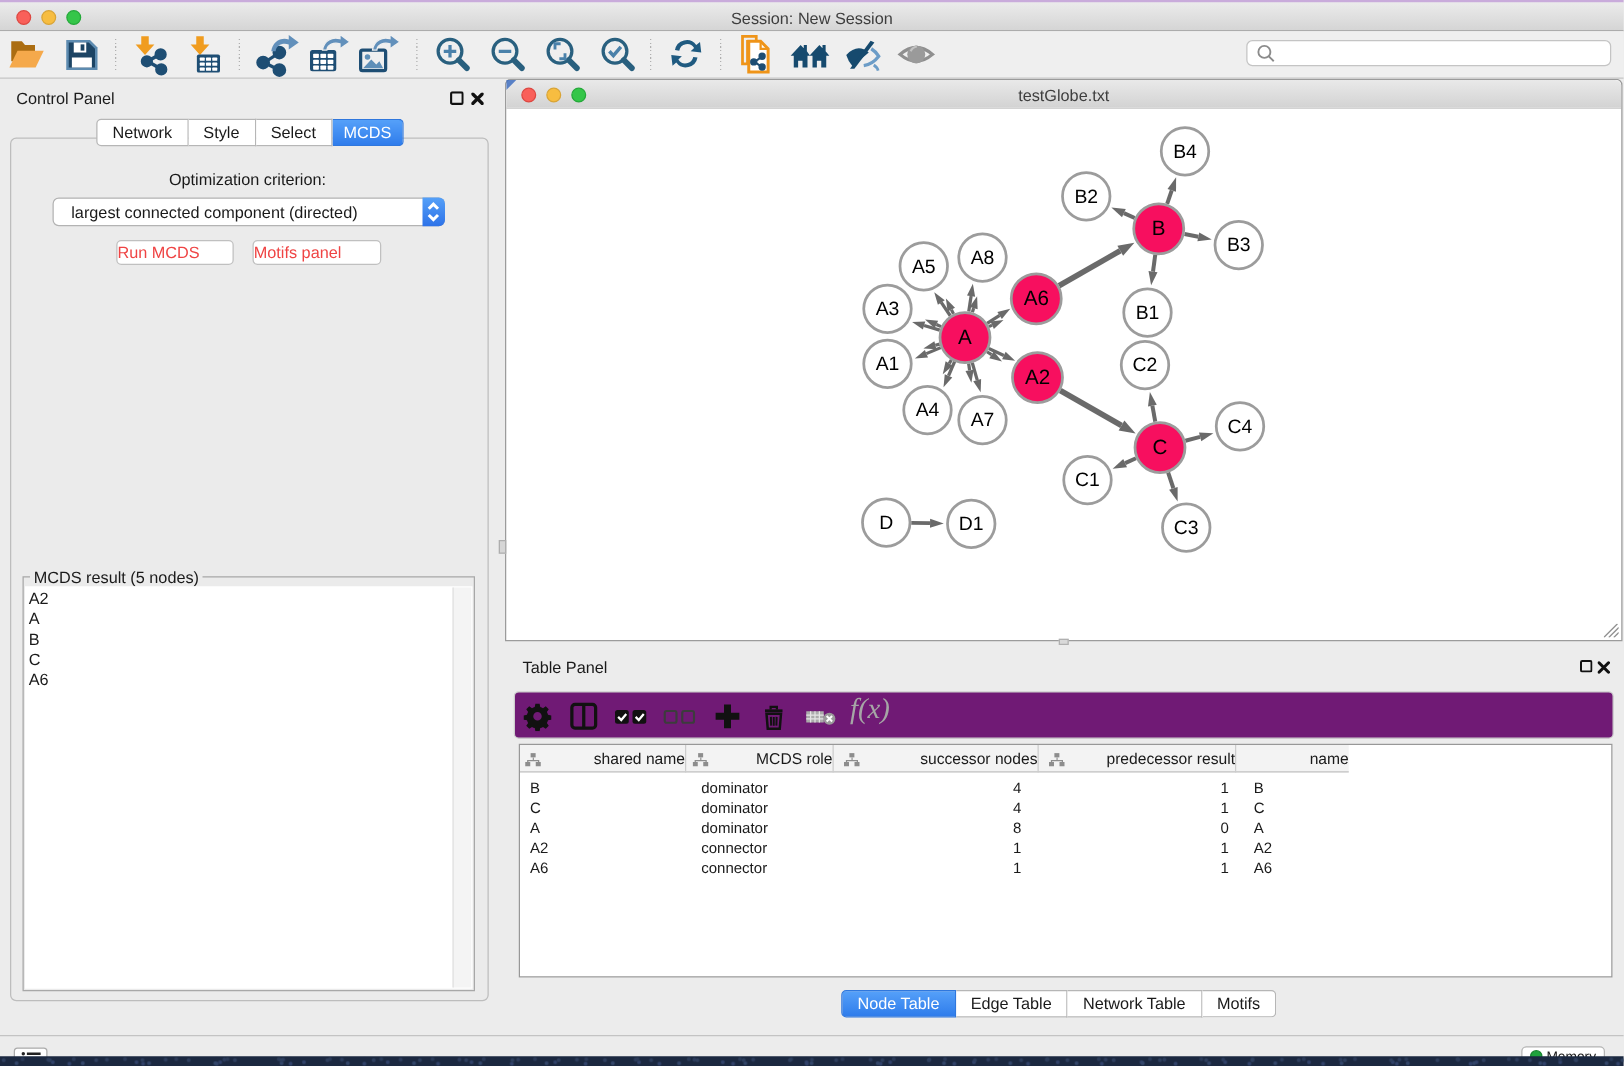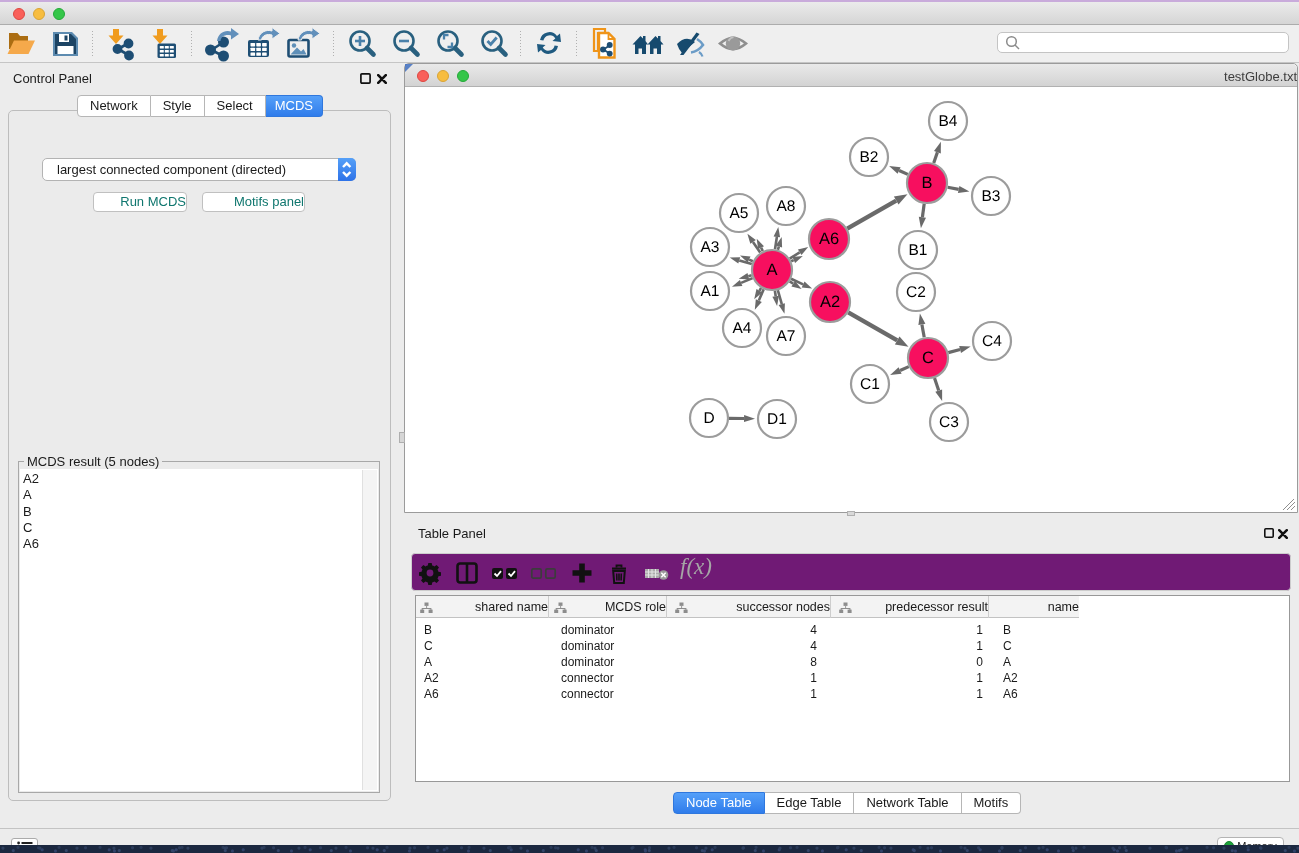--- a/index.html
+++ b/index.html
@@ -24,35 +24,35 @@
 #cpbox{left:8px;top:48px;width:383px;height:691px;border:1px solid #bdbdbd;border-radius:5px;background:#ebebeb}
 .tabs{position:absolute;display:flex}
 .tab{height:22px;line-height:20px;padding:0 12px;background:#fff;border:1px solid #b6b6b6;border-left:none;font-size:13px;color:#1a1a1a;text-align:center}
 .tab.first{border-left:1px solid #b6b6b6;border-radius:4px 0 0 4px}
 .tab.last{border-radius:0 4px 4px 0}
 .tab.sel{background:linear-gradient(#55a0f9,#2f7ceb);color:#fff;border-color:#2f77dd}
 #cptabs{left:77px;top:33px}
 #optlabel{left:0;top:74px;width:396px;text-align:center;font-size:13px}
 #dropdown{left:42px;top:96px;width:314px;height:23px;background:#fff;border:1px solid #b3b3b3;border-radius:5px;font-size:13px;line-height:21px;padding-left:14px}
 #ddbtn{right:-1px;top:-1px;width:18px;height:23px;border-radius:0 5px 5px 0;background:linear-gradient(#55a0f8,#2d72e8);position:absolute}
-.btn{position:absolute;background:#fff;border:1px solid #c0c0c0;border-radius:4px;font-size:13px;text-align:right;color:#0f766e}
+.btn{position:absolute;background:#fff;border:1px solid #c0c0c0;border-radius:4px;font-size:13px;text-align:left;color:#ef4444}
 #runbtn{left:93px;top:130px;width:94px;height:20px;line-height:18px}
 #closebtn{left:202px;top:130px;width:103px;height:20px;line-height:18px}
 #fieldset{left:18px;top:399px;width:362px;height:332px;border:1px solid #a8a8a8;position:absolute}
 #legend{position:absolute;left:5px;top:-8px;background:#ebebeb;padding:0 3px;font-size:13px}
 #fsinner{position:absolute;left:1px;top:7px;width:358px;height:322px;background:#fff}
 #fsscroll{position:absolute;right:2px;top:8px;width:15px;height:320px;background:#f4f4f4;border-left:1px solid #e0e0e0}
 #mcdslist{position:absolute;left:4px;top:9px;font-size:13px;line-height:16.3px}
 
 #netwin{left:404px;top:63px;width:894px;height:450px;background:#fff;border:1px solid #9b9b9b;border-radius:5px 5px 0 0}
 #nettitle{position:absolute;left:0;top:0;width:100%;height:23px;background:linear-gradient(#e9e9e9,#d3d3d3);border-bottom:1px solid #b1b1b1;border-radius:5px 5px 0 0}
 #nettitle .r{left:12px;background:#f9605a;border:1px solid #dd4741}
 #nettitle .y{left:32px;background:#f7bd40;border:1px solid #d9a435}
 #nettitle .g{left:52px;background:#35c649;border:1px solid #24a939}
-#nettitletext{position:absolute;width:100%;text-align:right;top:5px;color:#3e3e3e;font-size:13px}
+#nettitletext{position:absolute;width:100%;text-align:center;top:5px;color:#3e3e3e;font-size:13px}
 #graph{position:absolute;left:0;top:24px;text-rendering:geometricPrecision;-webkit-font-smoothing:antialiased}
 
 #tpanel{left:404px;top:520px;width:895px;height:296px;background:#ececec}
 #tptitle{left:14px;top:6px;font-size:13px}
 #tptoolbar{left:7px;top:33px;width:880px;height:38px;background:#701a75;border:1px solid #cdcdcd;border-radius:4px}
 #tbox{left:11px;top:75px;width:875px;height:187px;background:#fff;border:1px solid #989898}
 #thead{position:absolute;left:0;top:0;width:663px;height:22px;background:#f3f3f3;border-bottom:1px solid #c2c2c2;font-size:12.5px}
 .th{position:absolute;top:0;height:22px;border-right:1px solid #cdcdcd;text-align:right;line-height:22px;color:#1a1a1a}
 .trow{position:absolute;font-size:12px;height:16px;line-height:16px}
 .num{text-align:right}
@@ -63,20 +63,21 @@
 #listbtn{left:11px;top:9px;width:27px;height:18px;background:#fff;border:1px solid #ababab;border-radius:3px}
 #membtn{left:1217px;top:8px;width:67px;height:19px;background:#fff;border:1px solid #b4b4b4;border-radius:4px;font-size:11px;line-height:17px;text-align:center}
 #botstrip{left:0;top:845px;width:1299px;height:8px;background:#1b2840;background-image:radial-gradient(circle at 8% 40%, #2e3f5e 0 1px, transparent 2px),radial-gradient(circle at 25% 70%, #33466a 0 1px, transparent 2px),radial-gradient(circle at 44% 30%, #2a3a58 0 1px, transparent 2px),radial-gradient(circle at 63% 60%, #31426a 0 1px, transparent 2px),radial-gradient(circle at 82% 35%, #2c3c5c 0 1px, transparent 2px),radial-gradient(circle at 94% 75%, #31426a 0 1px, transparent 2px);background-size:37px 8px,53px 8px,41px 8px,67px 8px,47px 8px,59px 8px}
 </style></head>
 <body>
 <div id="topstrip" class="abs"></div>
 <div id="titlebar" class="abs">
   <div class="tl r"></div>
     <div class="tl y"></div>
     <div class="tl g"></div>
+  <div id="titletext" class="abs">Session: New Session</div>
 </div>
 <div id="toolbar" class="abs">
 <svg class="tbi" style="left:5px" width="32" height="37" viewBox="0 0 32 37">
   <path d="M4 8 h8.5 l2.5 3 h8 v13 H4 z" fill="#ab6d12"></path>
   <path d="M2.5 29 L9 15.5 H30 L23.5 29 z" fill="#f5a94b"></path>
 </svg>
 <svg class="tbi" style="left:49px" width="32" height="37" viewBox="0 0 32 37">
   <path d="M4 7 H23 L29 13 V31 H4 z" fill="#5d8bb0"></path>
   <path d="M6 9 H22 L27 14 V29 H6 z" fill="#1c4464"></path>
   <rect x="10" y="9" width="10" height="8" fill="#fff"></rect>
@@ -212,20 +213,21 @@
   <svg class="abs" style="left:377px;top:11.5px" width="10" height="10" viewBox="0 0 10 10">
       <path d="M1.2 1.2 L8.8 8.8 M8.8 1.2 L1.2 8.8" stroke="#111" stroke-width="2.6" stroke-linecap="round"></path>
     </svg>
   <div id="cpbox" class="abs"></div>
   <div id="cptabs" class="tabs">
     <div class="tab first">Network</div>
       <div class="tab">Style</div>
       <div class="tab">Select</div>
       <div class="tab sel last" style="padding:0 9px">MCDS</div>
   </div>
+  <div id="optlabel" class="abs">Optimization criterion:</div>
   <div id="dropdown" class="abs">largest connected component (directed)
     <div id="ddbtn">
         <svg width="18" height="23" viewBox="0 0 18 23" style="position:absolute;left:0;top:0">
 <path d="M5 9 L8.7 5.3 L12.4 9" fill="none" stroke="#fff" stroke-width="2.4"></path>
 <path d="M5 14 L8.7 17.7 L12.4 14" fill="none" stroke="#fff" stroke-width="2.4"></path>
         </svg>
       </div>
   </div>
   <div id="runbtn" class="btn">Run MCDS</div>
   <div id="closebtn" class="btn">Motifs panel</div>

